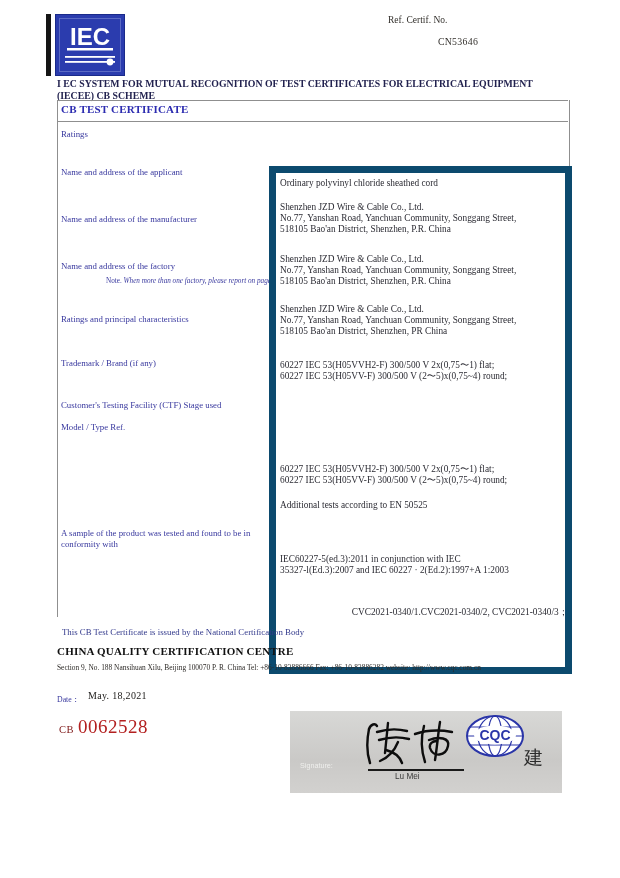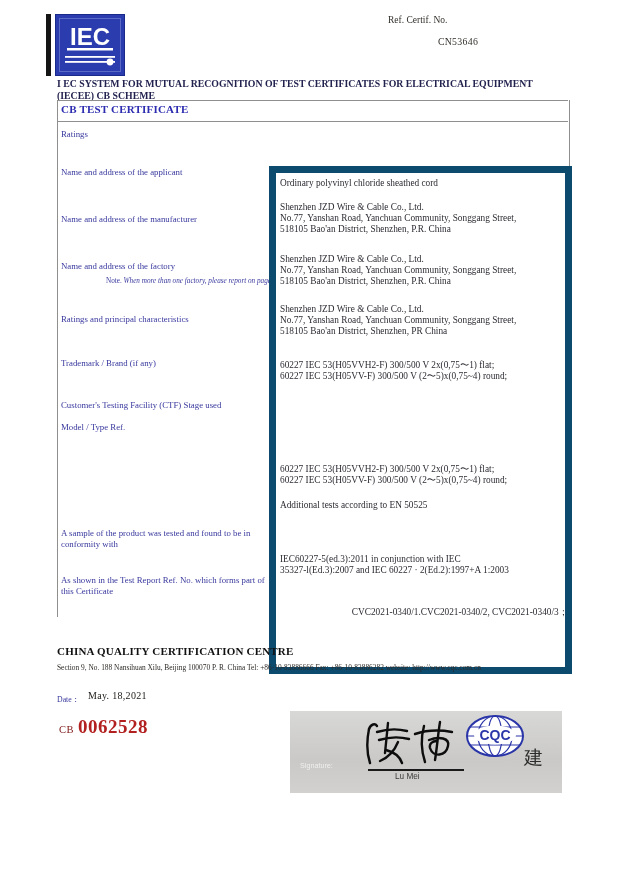--- a/index.html
+++ b/index.html
@@ -26,21 +26,21 @@
   .issued-line{left:62px;top:627px;font-size:8.8px;color:#333a8c;}
 
   
   .ncb-name{left:57px;top:645px;font-weight:bold;font-size:11px;color:#111111;letter-spacing:.2px;}
   .ncb-address{left:57px;top:663px;width:540px;font-size:7.4px;color:#2e2b28;}
   .date-row{left:57px;top:690px;}
   .date-label{position:absolute;left:0;top:4px;font-size:7.8px;color:#38389e;}
   .date-value{position:absolute;left:31px;top:0;font-size:10px;color:#1c1a18;letter-spacing:.3px;white-space:nowrap;}
   .cb-row{left:59px;top:716px;white-space:nowrap;}
   .cb-prefix{font-size:10.5px;color:#7d1616;letter-spacing:.5px;}
-  .cb-number{font-size:19px;color:#b32020;letter-spacing:.5px;font-weight:bold;}
+  .cb-number{font-size:19px;color:#b32020;letter-spacing:.5px;}
 
   .sig-box{left:290px;top:711px;width:272px;height:82px;background:linear-gradient(180deg,#d8d8d6 0%,#cac9c7 60%,#d2d1cf 100%);}
   .cqc-logo{position:absolute;left:175px;top:3px;width:60px;height:44px;}
   .stamp-char{position:absolute;left:234px;top:34px;font-size:19px;color:#2b2b2b;font-family:"DejaVu Sans",sans-serif;}
   .sig-hand{position:absolute;left:72px;top:6px;width:108px;height:52px;}
   .sig-label{position:absolute;left:10px;top:50px;font-size:7.2px;color:#efefed;font-family:"Liberation Sans",sans-serif;}
   .sig-line{position:absolute;left:78px;top:58px;width:96px;height:2px;background:#1a1a1a;}
   .sig-name{position:absolute;left:105px;top:61px;font-size:8.2px;color:#3a3a3a;font-family:"Liberation Sans",sans-serif;}
 </style>
 </head>
@@ -81,21 +81,20 @@
     <div class="lbl" style="top:114px;">Name and address of the manufacturer</div>
     <div class="lbl" style="top:161px;">Name and address of the factory</div>
     <div class="note-line" style="top:177px;padding-left:45px;">
       <span>Note. </span><span class="note-italic">When more than one factory, please report on page </span><span>2</span>
     </div>
     <div class="lbl" style="top:214px;">Ratings and principal characteristics</div>
     <div class="lbl" style="top:258px;">Trademark / Brand (if any)</div>
     <div class="lbl" style="top:300px;">Customer's Testing Facility (CTF) Stage used</div>
     <div class="lbl" style="top:322px;">Model / Type Ref.</div>
     <div class="lbl" style="top:428px;">A sample of the product was tested and found to be in conformity with</div>
-    <div class="lbl" style="top:475px;">As shown in the Test Report Ref. No. which forms part of this Certificate</div>
 
     <div class="inner-box">
       <div class="val" style="top:5px;">Ordinary polyvinyl chloride sheathed cord</div>
       <div class="val" style="top:29px;">Shenzhen JZD Wire &amp; Cable Co., Ltd.
 No.77, Yanshan Road, Yanchuan Community, Songgang Street,
 518105 Bao'an District, Shenzhen, P.R. China</div>
       <div class="val" style="top:81px;">Shenzhen JZD Wire &amp; Cable Co., Ltd.
 No.77, Yanshan Road, Yanchuan Community, Songgang Street,
 518105 Bao'an District, Shenzhen, P.R. China</div>
       <div class="val" style="top:131px;">Shenzhen JZD Wire &amp; Cable Co., Ltd.
@@ -105,20 +104,21 @@
 60227 IEC  53(H05VV-F) 300/500 V (2〜5)x(0,75~4) round;</div>
       <div class="val" style="top:291px;">60227 IEC  53(H05VVH2-F) 300/500 V 2x(0,75〜1) flat;
 60227 IEC  53(H05VV-F) 300/500 V (2〜5)x(0,75~4) round;</div>
       <div class="val" style="top:327px;">Additional tests according to EN 50525</div>
       <div class="val" style="top:381px;">IEC60227-5(ed.3):2011 in conjunction with IEC
 35327-l(Ed.3):2007 and IEC 60227 · 2(Ed.2):1997+A 1:2003</div>
       <div class="val" style="top:434px;left:12px;text-align:right;">CVC2021-0340/1.CVC2021-0340/2, CVC2021-0340/3；</div>
     </div>
   </div>
 
+  <div class="abs issued-line">This CB Test Certificate is issued by the National Certification Body</div>
 
   <div class="abs ncb-name">CHINA QUALITY CERTIFICATION CENTRE</div>
   <div class="abs ncb-address">Section 9, No. 188 Nansihuan Xilu, Beijing 100070 P. R. China Tel: +86-10-83886666 Fax: +86-10-83886282 website: http://www.cqc.com.cn</div>
 
   <div class="abs date-row">
     <span class="date-label">Date：</span>
     <span class="date-value">May. 18,2021</span>
   </div>
 
   <div class="abs cb-row">

